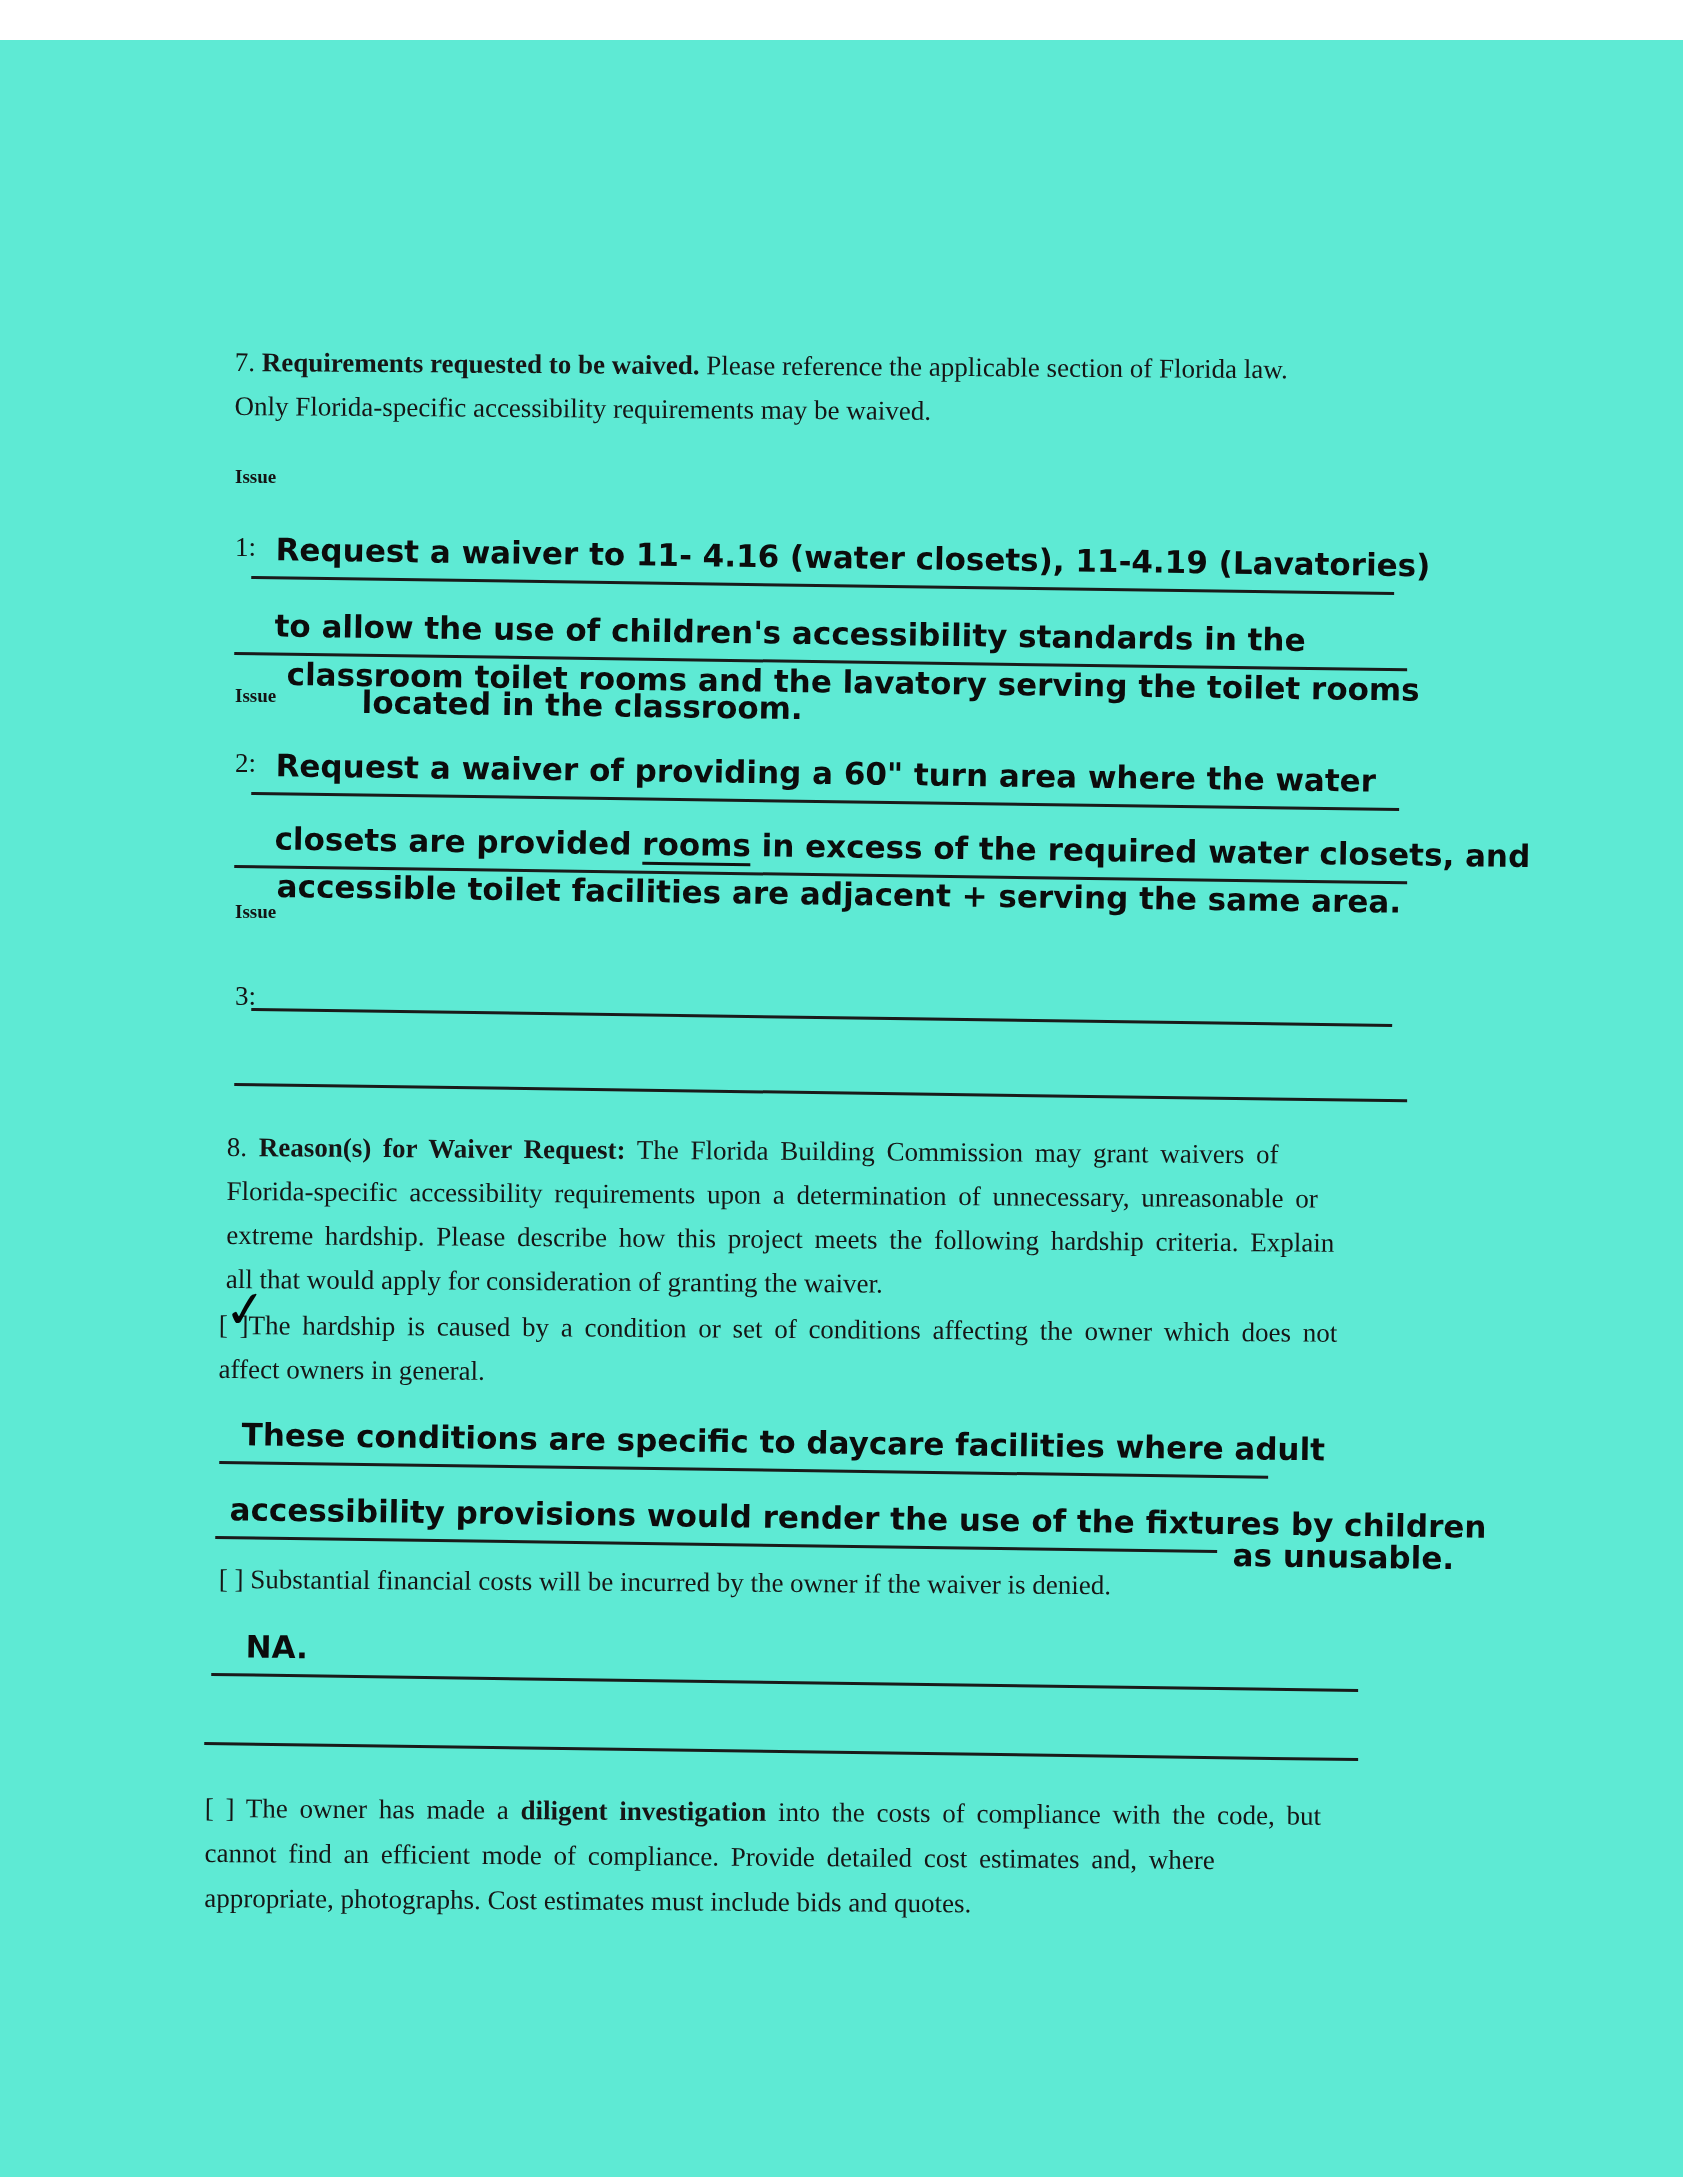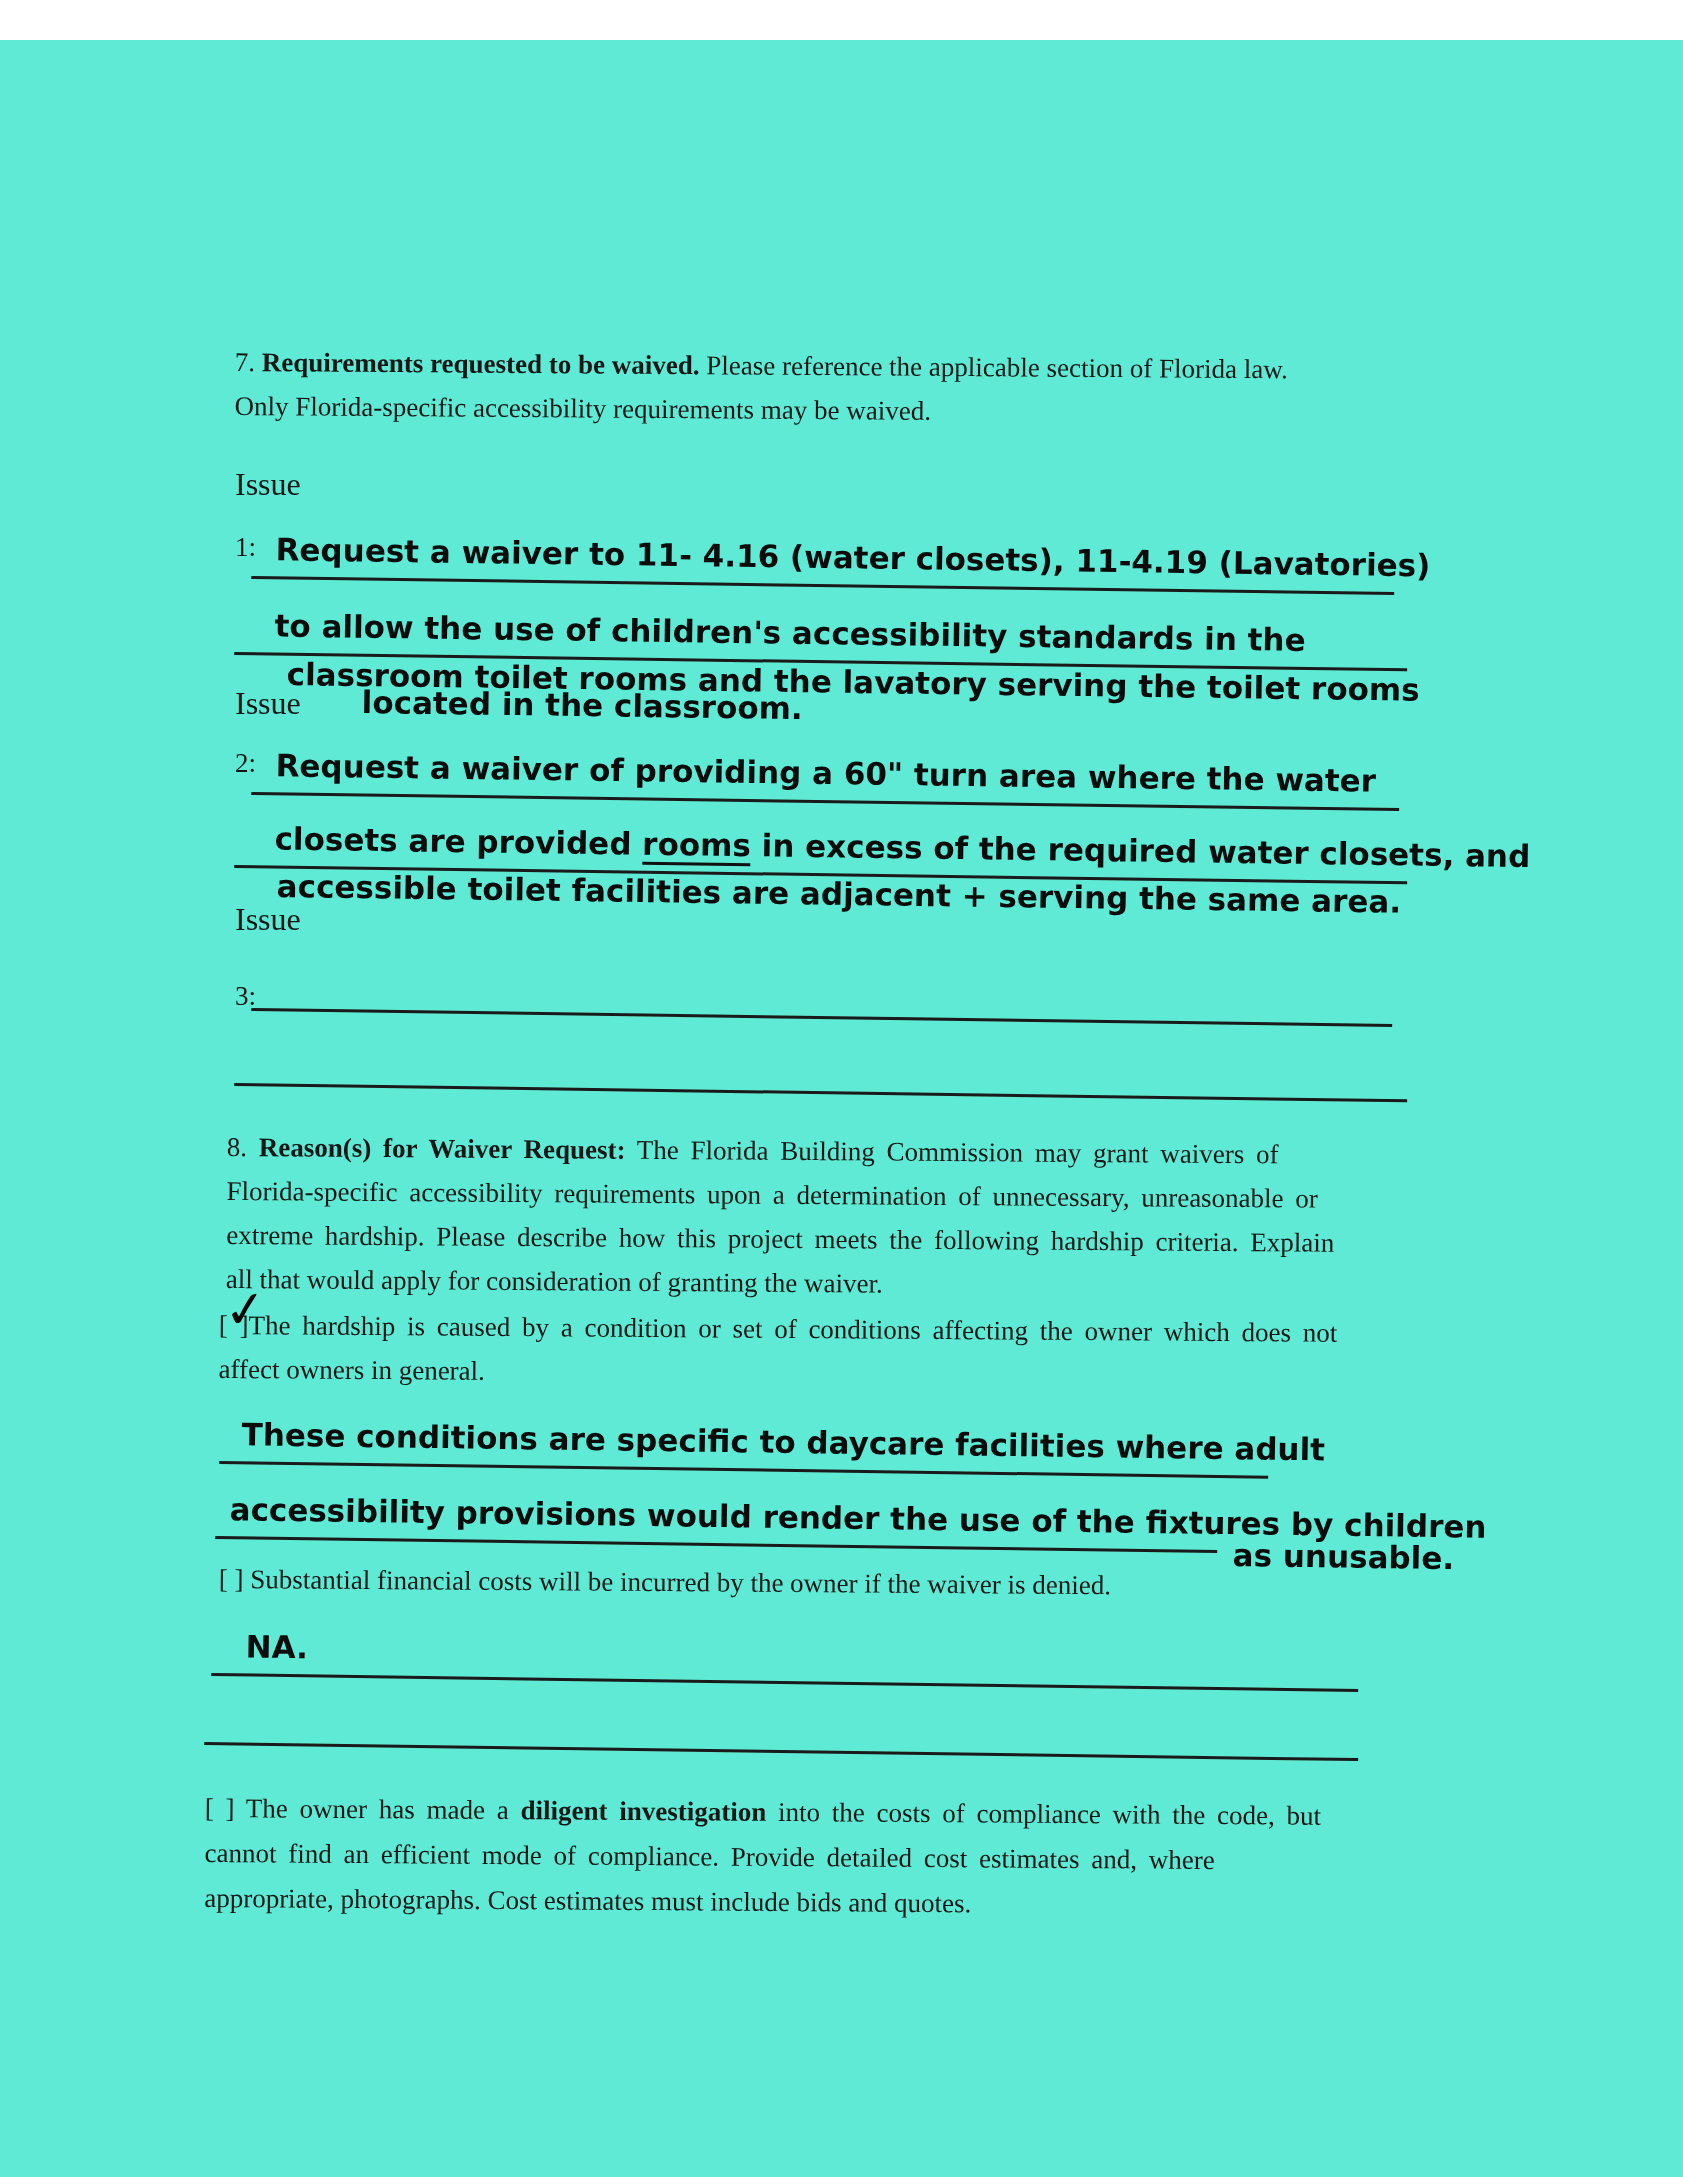--- a/index.html
+++ b/index.html
@@ -48,22 +48,22 @@
   }
   .blankrow{
     position:absolute;
     border-bottom:3px solid #1a1a1a;
     transform:rotate(0.8deg);
     transform-origin:0 0;
   }
   .issue-label{
     position:absolute;
     font-family:"Liberation Serif","DejaVu Serif",serif;
-    font-weight:normal;
-    font-size:32px;
+    font-weight:bold;
+    font-size:19px;
     color:#141414;
   }
   .num{
     position:absolute;
     font-family:"Liberation Serif","DejaVu Serif",serif;
     font-size:27px;
     color:#141414;
   }
   .uword{border-bottom:3px solid #101010;}
   .check{

